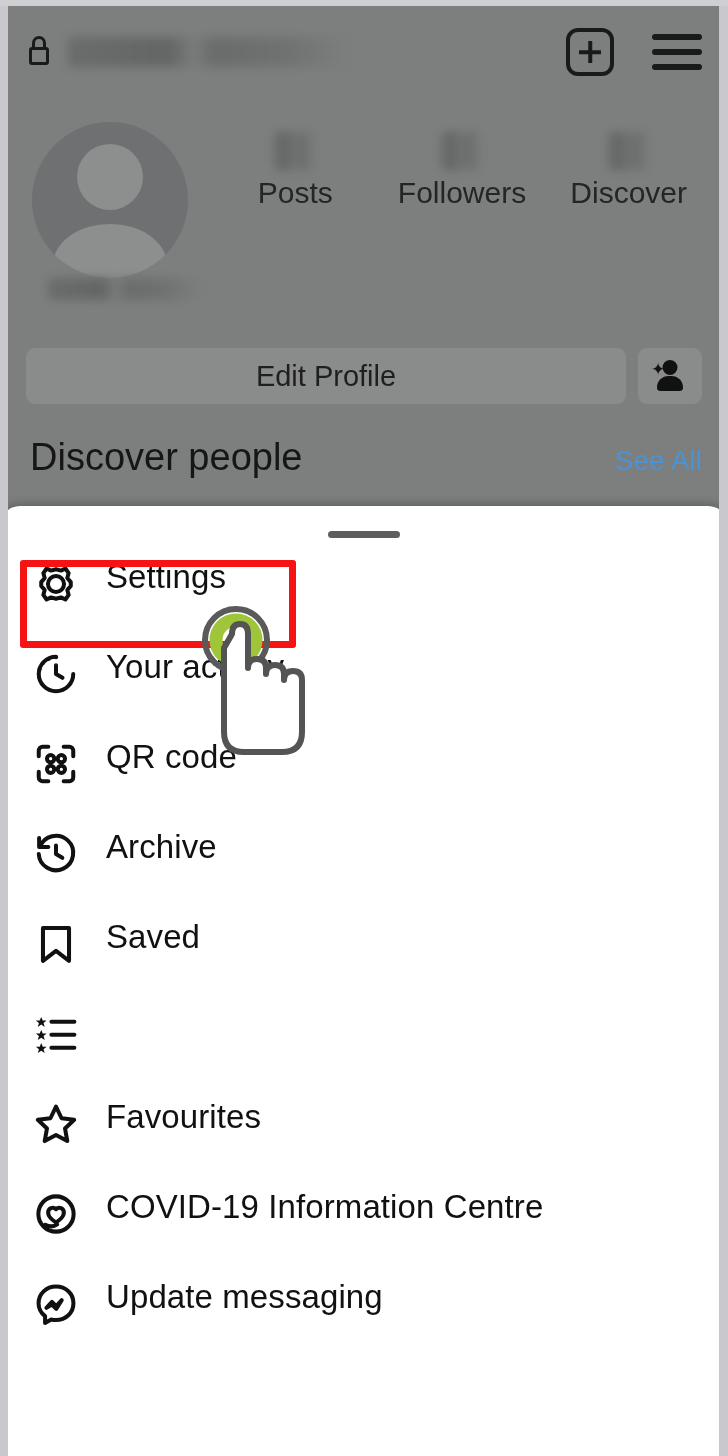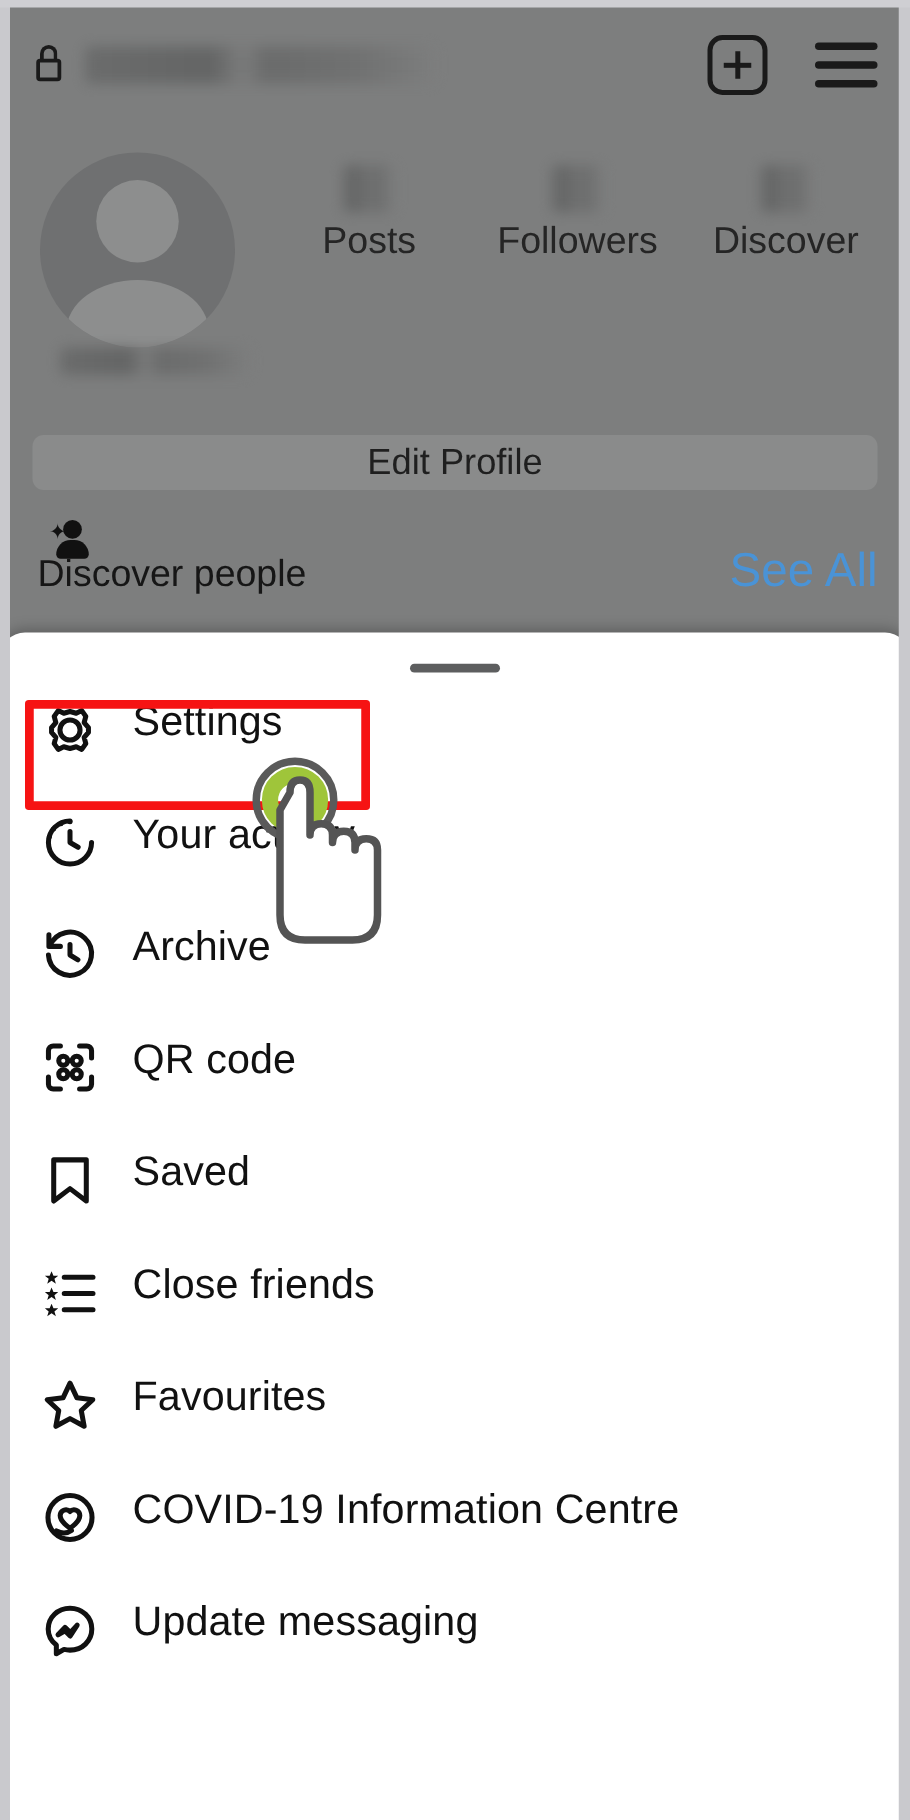--- a/index.html
+++ b/index.html
@@ -106,21 +106,21 @@
   }
   .stat .lbl{
     font-size:30px; color:#252525; line-height:34px;
     font-family:"Liberation Sans", sans-serif;
   }
 
   
   .edit-row{
     position:absolute; left:26px; top:348px;
     width:676px; height:56px;
-    display:flex; gap:12px; align-items:stretch;flex-direction:column;
+    display:flex; gap:12px; align-items:stretch;
   }
   .edit-btn{
     flex:1 1 auto;
     background:#8a8b8b;
     border-radius:9px;
     display:flex; align-items:center; justify-content:center;
     font-size:29px; color:#1f1f1f;
   }
   .add-person-btn{
     width:64px; background:#8a8b8b; border-radius:9px;
@@ -136,22 +136,22 @@
     width:26px; height:15px; border-radius:13px 13px 4px 4px; background:#111;
   }
   .add-person-btn .p-star{
     position:absolute; left:13px; top:13px; font-size:17px; color:#111; line-height:1;
   }
 
   .discover-row{
     position:absolute; left:30px; top:436px; width:672px;
     display:flex; justify-content:space-between; align-items:baseline;
   }
-  .discover-row .title{ font-size:30px; color:#161616; }
-  .discover-row .see-all{ font-size:38px; color:#4a93d6; }
+  .discover-row .title{ font-size:38px; color:#161616; }
+  .discover-row .see-all{ font-size:28px; color:#4a93d6; }
 
   
   #bottom-sheet{
     position:absolute; left:0; top:506px;
     width:728px; height:950px;
     background:#ffffff;
     border-radius:20px 20px 0 0;
     box-shadow:0 -3px 10px rgba(0,0,0,.22);
     overflow:hidden;
   }
@@ -294,60 +294,59 @@
               <circle cx="5.1" cy="6.4" r="1.05" fill="#111" stroke="none"></circle>
               <circle cx="3.4" cy="9.6" r="1.05" fill="#111" stroke="none"></circle>
               <path fill="none" stroke="#111" stroke-width="2.1" stroke-linecap="round" stroke-linejoin="round" d="M12 7.4V12l3.4 2"></path>
             </svg>
           </div>
           <div class="menu-label">Your activity</div>
         </div>
         <div class="menu-item">
           <div class="menu-icon">
             <svg width="46" height="46" viewBox="0 0 24 24">
-              <path fill="none" stroke="#111" stroke-width="2.1" stroke-linecap="round" stroke-linejoin="round" d="M3.6 8.2A9 9 0 1 1 3 12"></path>
-              <path fill="none" stroke="#111" stroke-width="2.1" stroke-linecap="round" stroke-linejoin="round" d="M3.2 3.6v4.8h4.8"></path>
-              <path fill="none" stroke="#111" stroke-width="2.1" stroke-linecap="round" stroke-linejoin="round" d="M12 7.6V12l3.3 2"></path>
-            </svg>
-          </div>
-          <div class="menu-label">Archive</div>
-        </div>
-        <div class="menu-item">
-          <div class="menu-icon">
-            <svg width="46" height="46" viewBox="0 0 24 24">
               <path fill="none" stroke="#111" stroke-width="2.1" stroke-linecap="round" stroke-linejoin="round" d="M3 8V5a2 2 0 0 1 2-2h3"></path>
               <path fill="none" stroke="#111" stroke-width="2.1" stroke-linecap="round" stroke-linejoin="round" d="M16 3h3a2 2 0 0 1 2 2v3"></path>
               <path fill="none" stroke="#111" stroke-width="2.1" stroke-linecap="round" stroke-linejoin="round" d="M21 16v3a2 2 0 0 1-2 2h-3"></path>
               <path fill="none" stroke="#111" stroke-width="2.1" stroke-linecap="round" stroke-linejoin="round" d="M8 21H5a2 2 0 0 1-2-2v-3"></path>
               <circle cx="9.2" cy="9.2" r="1.9" fill="none" stroke="#111" stroke-width="2.1" stroke-linecap="round" stroke-linejoin="round"></circle>
               <circle cx="14.8" cy="9.2" r="1.9" fill="none" stroke="#111" stroke-width="2.1" stroke-linecap="round" stroke-linejoin="round"></circle>
               <circle cx="9.2" cy="14.8" r="1.9" fill="none" stroke="#111" stroke-width="2.1" stroke-linecap="round" stroke-linejoin="round"></circle>
               <circle cx="14.8" cy="14.8" r="1.9" fill="none" stroke="#111" stroke-width="2.1" stroke-linecap="round" stroke-linejoin="round"></circle>
             </svg>
           </div>
           <div class="menu-label">QR code</div>
         </div>
         <div class="menu-item">
           <div class="menu-icon">
             <svg width="46" height="46" viewBox="0 0 24 24">
+              <path fill="none" stroke="#111" stroke-width="2.1" stroke-linecap="round" stroke-linejoin="round" d="M3.6 8.2A9 9 0 1 1 3 12"></path>
+              <path fill="none" stroke="#111" stroke-width="2.1" stroke-linecap="round" stroke-linejoin="round" d="M3.2 3.6v4.8h4.8"></path>
+              <path fill="none" stroke="#111" stroke-width="2.1" stroke-linecap="round" stroke-linejoin="round" d="M12 7.6V12l3.3 2"></path>
+            </svg>
+          </div>
+          <div class="menu-label">Archive</div>
+        </div>
+        <div class="menu-item">
+          <div class="menu-icon">
+            <svg width="46" height="46" viewBox="0 0 24 24">
               <path fill="none" stroke="#111" stroke-width="2.1" stroke-linecap="round" stroke-linejoin="round" d="M5.2 3.6h13.6v17.2L12 15.6 5.2 20.8Z"></path>
             </svg>
           </div>
           <div class="menu-label">Saved</div>
         </div>
         <div class="menu-item">
           <div class="menu-icon">
             <svg width="46" height="46" viewBox="0 0 24 24">
               <path fill="#111" d="M4.3 3.1 5.1 5h2l-1.6 1.3.6 2-1.8-1.2-1.8 1.2.6-2L1.5 5h2Z"></path>
               <path fill="#111" d="M4.3 9.9 5.1 11.8h2L5.5 13.1l.6 2-1.8-1.2-1.8 1.2.6-2L1.5 11.8h2Z"></path>
               <path fill="#111" d="M4.3 16.7 5.1 18.6h2l-1.6 1.3.6 2-1.8-1.2-1.8 1.2.6-2-1.6-1.3h2Z"></path>
               <path fill="none" stroke="#111" stroke-width="2.1" stroke-linecap="round" stroke-linejoin="round" d="M9.6 5.6h12M9.6 12.4h12M9.6 19.2h12"></path>
             </svg>
           </div>
-          <div class="menu-label">Close friends</div>
         </div>
         <div class="menu-item">
           <div class="menu-icon">
             <svg width="46" height="46" viewBox="0 0 24 24">
               <path fill="none" stroke="#111" stroke-width="2.1" stroke-linecap="round" stroke-linejoin="round" d="M12 2.9 14.9 9l6.6.8-4.8 4.5 1.2 6.6L12 17.7 6.1 20.9l1.2-6.6L2.5 9.8 9.1 9Z"></path>
             </svg>
           </div>
           <div class="menu-label">Favourites</div>
         </div>
         <div class="menu-item">

